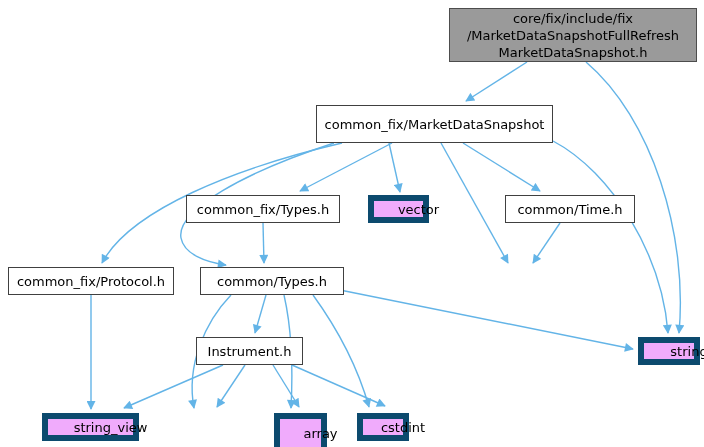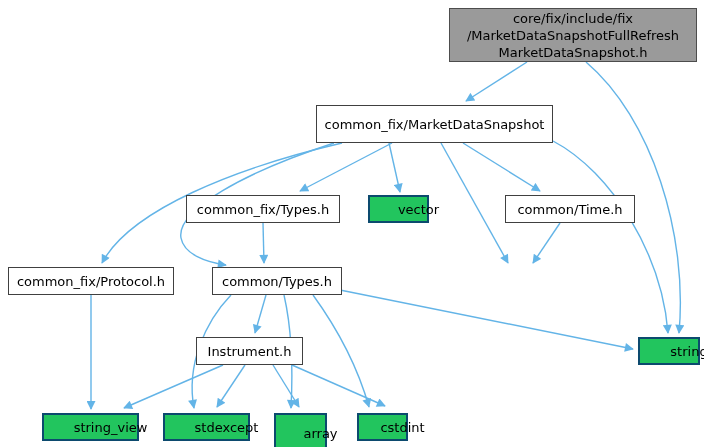--- a/index.html
+++ b/index.html
@@ -13,21 +13,21 @@
   #edge-layer{position:absolute;left:0;top:0;width:704px;height:447px;}
   .node{
     position:absolute;
     display:flex;flex-direction:column;justify-content:center;align-items:center;
     box-sizing:border-box;
     font-size:13px;line-height:17px;color:#000000;
     text-align:center;white-space:nowrap;
     cursor:pointer;
   }
   .node.hdr{background:#ffffff;border:1px solid #404040;text-align:center;}
-  .node.sys{background:#22c55e;border:2px solid #0c4a6e;padding-left:40px;}
+  .node.sys{background:#f0abfc;border:6px solid #0c4a6e;padding-left:40px;}
   .node.current{background:#9a9a9a;border:1px solid #4d4d4d;}
   .ln{display:block;}
 </style>
 </head>
 <body>
 
 <div id="canvas">
 
   <svg id="edge-layer" width="704" height="447" viewBox="0 0 704 447" fill="none" xmlns="http://www.w3.org/2000/svg">
     <defs>
@@ -79,40 +79,37 @@
   </div>
 
   <div class="node hdr" style="left:505px;top:195px;width:130px;height:28px">
     <span>common/Time.h</span>
   </div>
 
   <div class="node hdr" style="left:8px;top:267px;width:166px;height:28px">
     <span>common_fix/Protocol.h</span>
   </div>
 
-  <div class="node hdr" style="left:212px;top:267px;width:130px;height:28px">
+  <div class="node hdr" style="left:200px;top:267px;width:144px;height:28px">
     <span>common/Types.h</span>
   </div>
 
 
   <div class="node hdr" style="left:196px;top:337px;width:107px;height:28px">
     <span>Instrument.h</span>
   </div>
 
   <div class="node sys" style="left:638px;top:337px;width:62px;height:28px">
     <span>string</span>
   </div>
 
   <div class="node sys" style="left:42px;top:413px;width:97px;height:28px">
     <span>string_view</span>
   </div>
 
-  <div class="node sys" style="left:163px;top:413px;width:87px;height:28px">
-    <span>stdexcept</span>
-  </div>
 
   <div class="node sys" style="left:274px;top:413px;width:53px;height:40px">
     <span>array</span>
   </div>
 
   <div class="node sys" style="left:357px;top:413px;width:51px;height:28px">
     <span>cstdint</span>
   </div>
 
 </div>

